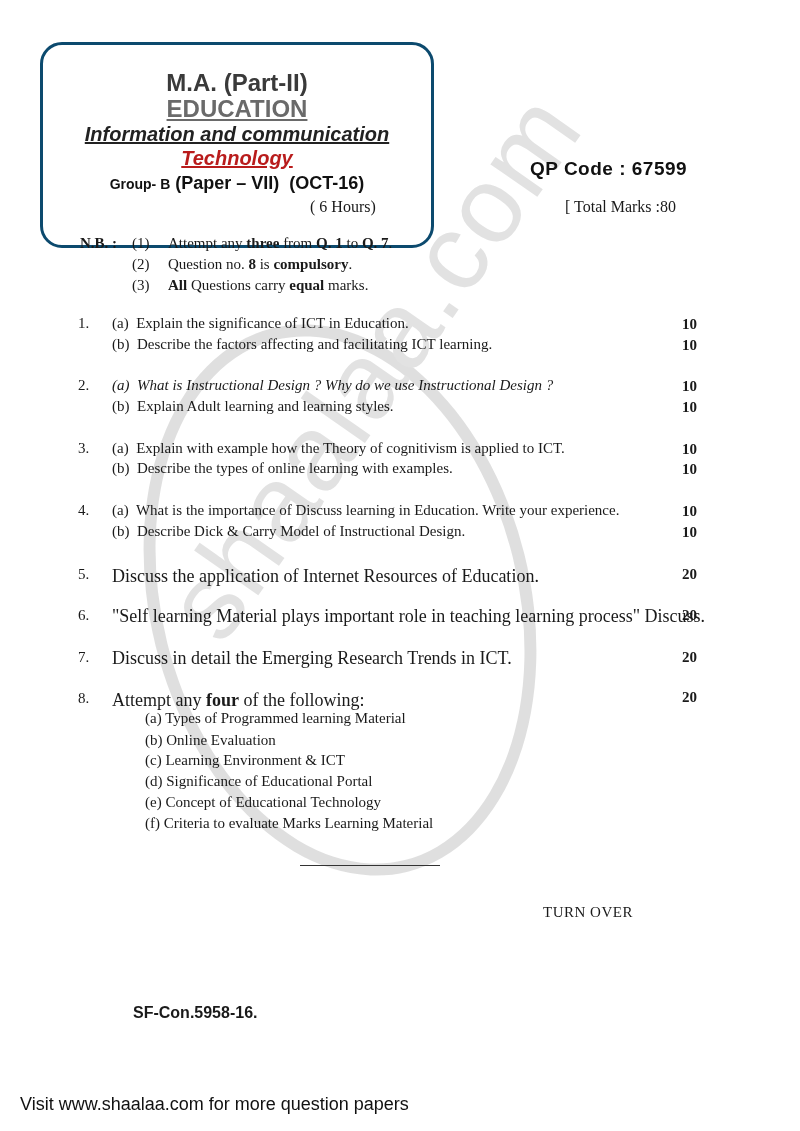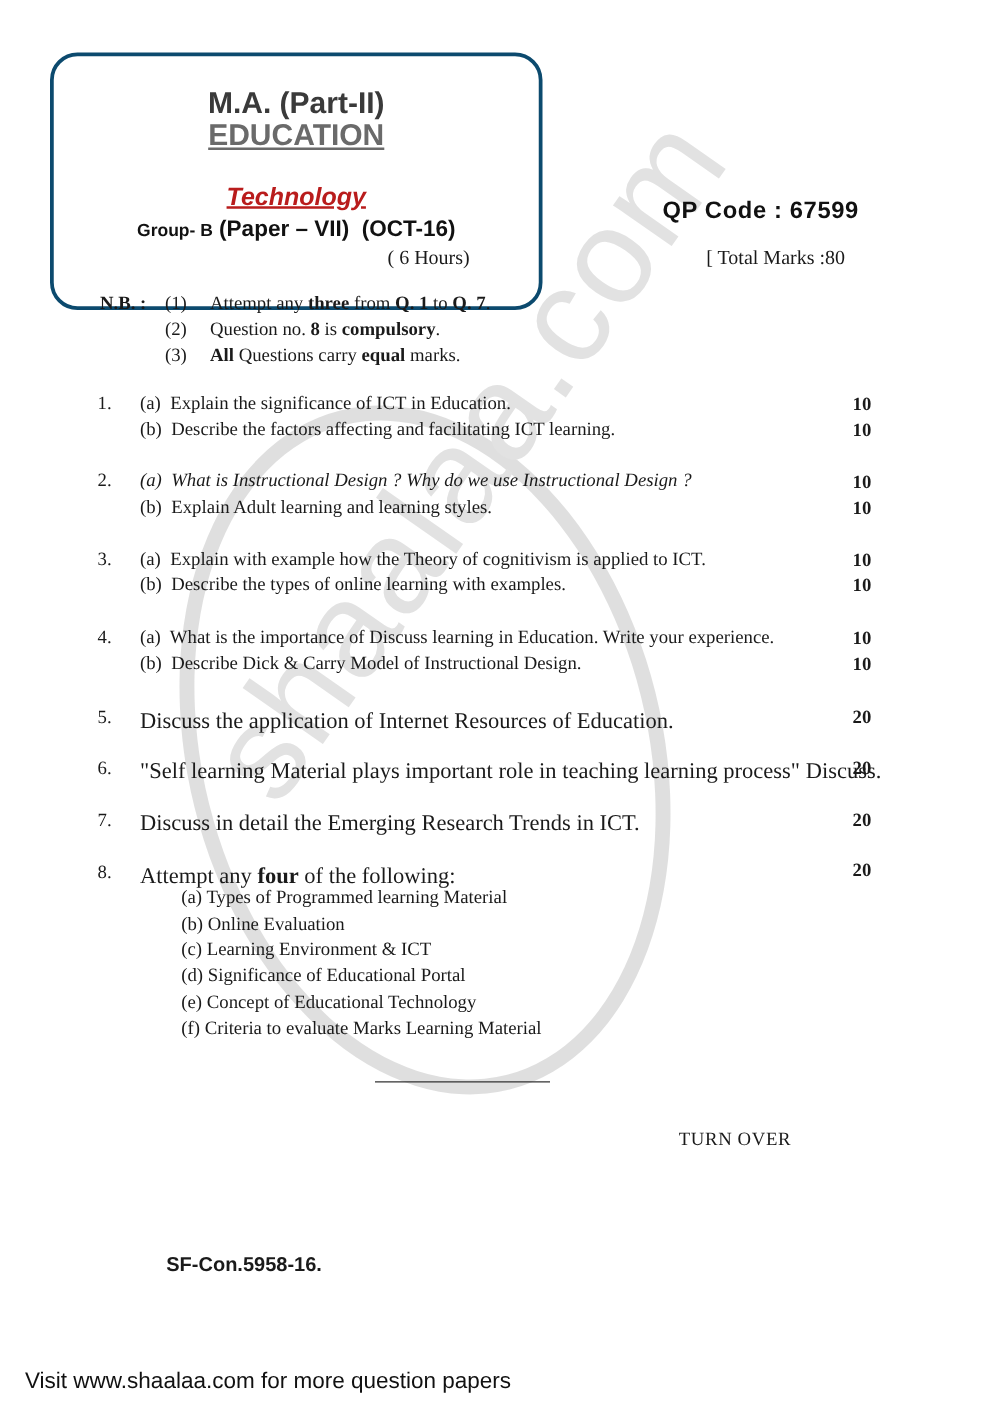--- a/index.html
+++ b/index.html
@@ -52,20 +52,21 @@
 <body>
 
 <div class="page">
 
   <div class="wm-circle"></div>
   <div class="wm-text">shaalaa.com</div>
 
   <div class="title-box">
     <div class="tb-l1">M.A. (Part-II)</div>
     <div class="tb-l2"><span>EDUCATION</span></div>
+    <div class="tb-l3"><span>Information and communication</span></div>
     <div class="tb-l4"><span>Technology</span></div>
     <div class="tb-l5">
       <span class="small">Group- B</span>
       <span>(Paper – VII)</span>&nbsp;
       <span>(OCT-16)</span>
     </div>
   </div>
 
   <div class="qp-code">QP Code : 67599</div>
   <div class="hours serif">( 6 Hours)</div>

